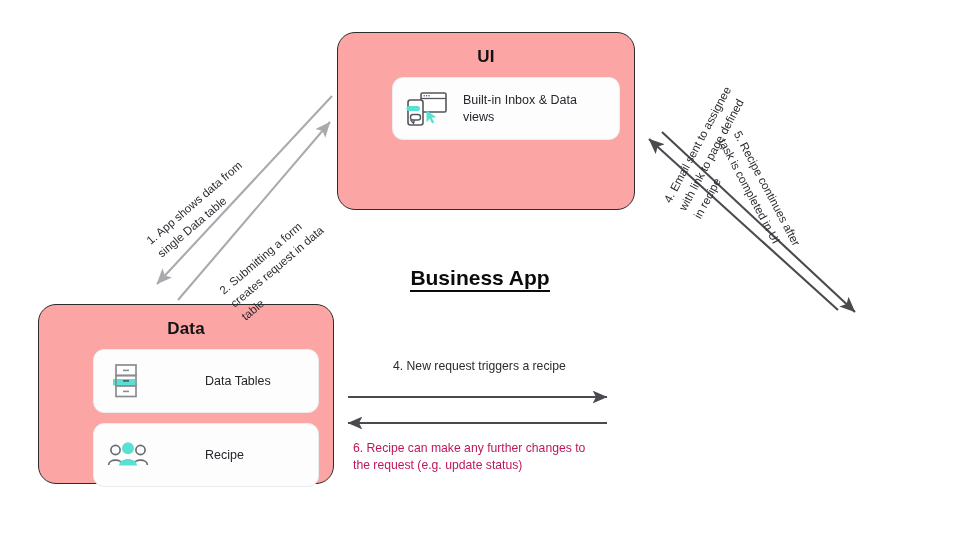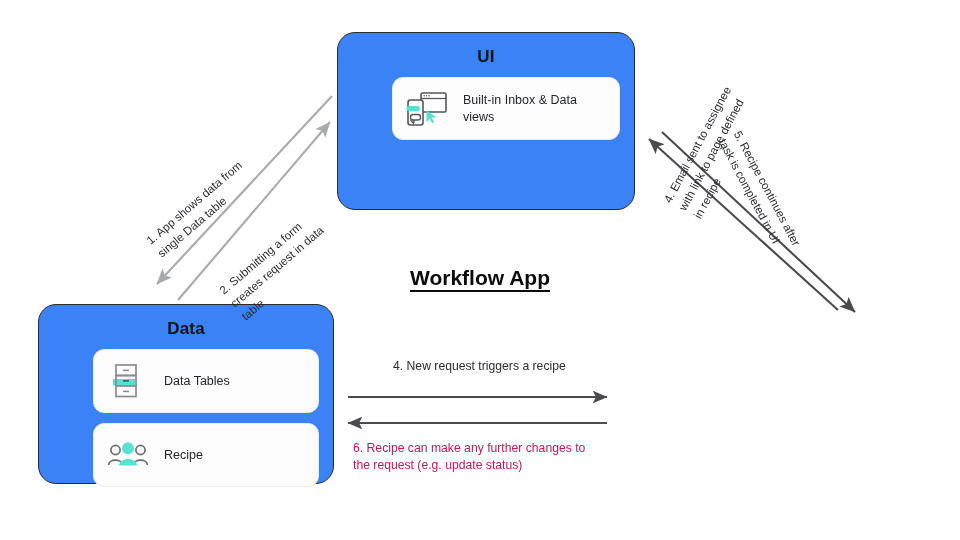--- a/index.html
+++ b/index.html
@@ -27,21 +27,21 @@
   #arrow-layer {
     position: absolute;
     left: 0; top: 0;
     width: 960px; height: 540px;
     pointer-events: none;
   }
 
   
   .group-card {
     position: absolute;
-    background: #3b82f6;
+    background: #fca5a5;
     border: 1.6px solid #2b2b2e;
     border-radius: 18px;
     box-sizing: border-box;
     padding: 10px 14px 14px 14px;
   }
   .group-title {
     text-align: center;
     font-size: 17px;
     font-weight: bold;
     letter-spacing: .2px;
@@ -76,21 +76,21 @@
     color: #24262b;
     line-height: 1.3;
   }
 
   
   #card-ui      { left: 337px; top: 32px;  width: 298px; height: 178px; }
   #card-data    { left: 38px;  top: 304px; width: 296px; height: 180px; }
   #card-logic   { left: 616px; top: 318px; width: 288px; height: 142px; }
 
   #card-ui .item-card    { height: 63px; }
-  #card-data .item-card  { height: 64px; }
+  #card-data .item-card  { height: 64px; gap: 41px; }
   #card-logic .item-card { height: 62px; margin-top: 8px; }
 
   
   #workflow-title {
     position: absolute;
     left: 0;
     top: 266px;
     width: 960px;
     text-align: center;
     font-size: 21px;
@@ -219,21 +219,21 @@
           <circle cx="21" cy="8.3" r="6" fill="#5ae0d2"></circle>
           <path d="M12 25.4 C12 16.8 30 16.8 30 25.4 Z" fill="#5ae0d2"></path>
         </svg>
       </div>
       <div class="item-label">Recipe</div>
     </div>
   </div>
 
 
   <div id="workflow-title">
-    <span>Workflow App</span>
+    <span>Business App</span>
   </div>
 
   <div class="arrow-label rot-left" id="label-1">1. App shows data from single Data table</div>
 
   <div class="arrow-label rot-left" id="label-2">2. Submitting a form creates request in data table</div>
 
   <div id="label-3">4. New request triggers a recipe</div>
 
   <div class="arrow-label" id="label-4">4. Email sent to assignee with link to page defined in recipe</div>
 

